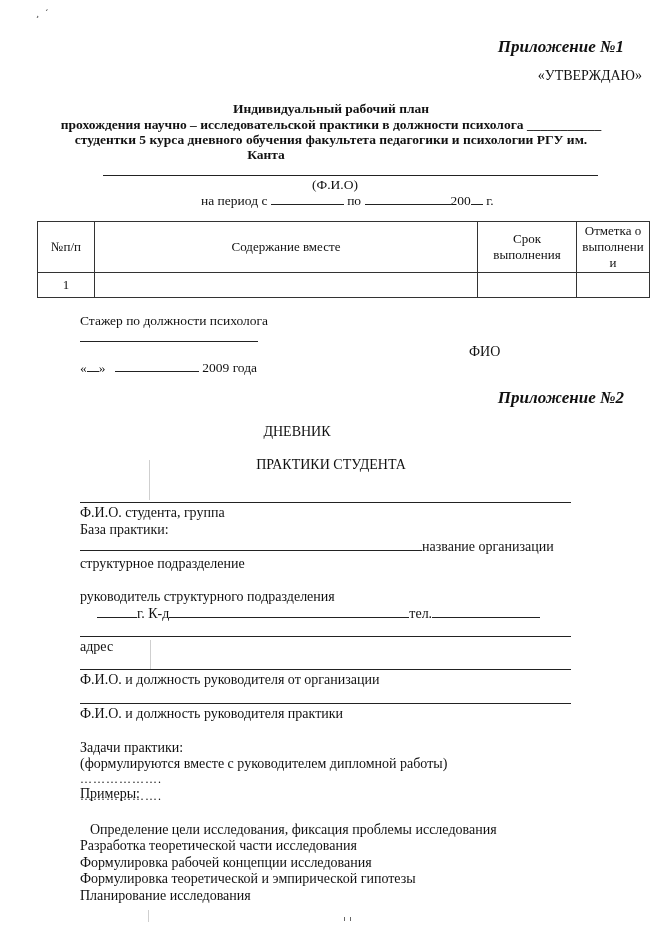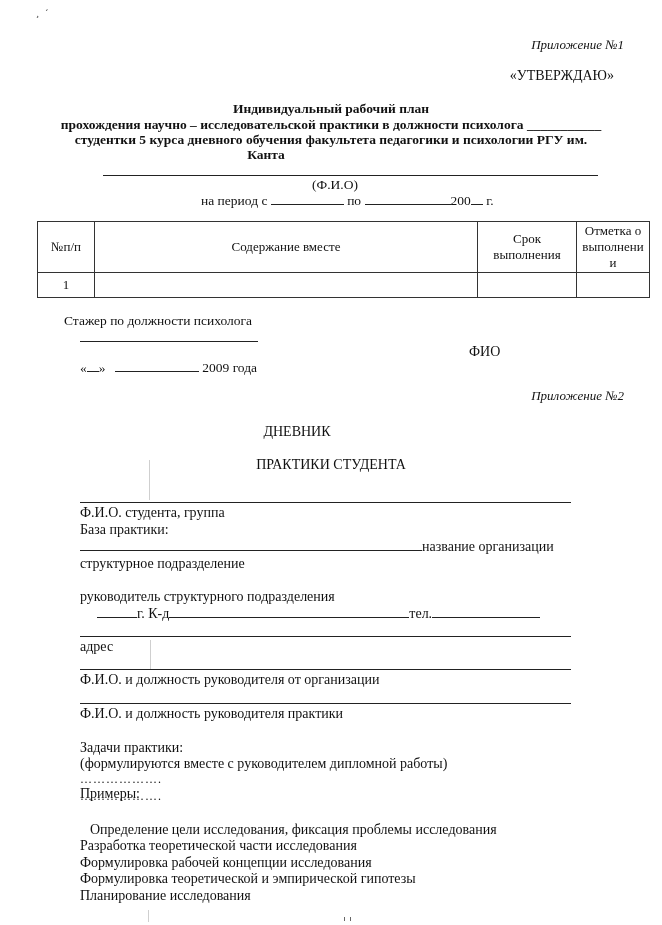--- a/index.html
+++ b/index.html
@@ -3,21 +3,21 @@
 <meta charset="utf-8">
 <style>
   html, body { margin: 0; padding: 0; background: #ffffff; }
   body {
     width: 662px; height: 925px; position: relative; overflow: hidden;
     font-family: "Liberation Serif", "DejaVu Serif", serif;
     color: #111111;
   }
   .abs { position: absolute; white-space: nowrap; }
   .specks { left: 36px; top: 8px; font-size: 9px; color: #222; letter-spacing: 2px; }
-  .italic-bold { font-style: italic; font-weight: normal; font-size: 13px; }
+  .italic-bold { font-style: italic; font-weight: bold; font-size: 17px; }
   .t14 { font-size: 14px; }
   .t13 { font-size: 13.5px; }
   .bold { font-weight: bold; }
   .center { text-align: center; }
   .line { position: absolute; height: 0; border-top: 1px solid #222; }
   .uline { display: inline-block; border-bottom: 1px solid #222; height: 12px; vertical-align: baseline; }
   table.plan {
     position: absolute; left: 37px; top: 221px; width: 613px;
     border-collapse: collapse; font-size: 13px;
     font-family: "Liberation Serif", serif;
@@ -30,21 +30,21 @@
   table.plan td { height: 24px; }
   .dots { letter-spacing: 1px; font-size: 12px; }
   .faint-mark { position: absolute; width: 1px; background: #cfcfcf; }
 </style>
 </head>
 <body>
 
 <div class="abs specks">¸ ´</div>
 
 <div class="abs italic-bold" style="right:38px; top:37px;">Приложение №1</div>
-<div class="abs t14" style="right:48px; top:68px;">«УТВЕРЖДАЮ»</div>
+<div class="abs t14" style="right:20px; top:68px;">«УТВЕРЖДАЮ»</div>
 
 <div class="abs bold center t13" style="left:0; width:662px; top:101px;">Индивидуальный рабочий план</div>
 <div class="abs bold center t13" style="left:0; width:662px; top:117px;">прохождения научно – исследовательской практики в должности психолога ___________</div>
 <div class="abs bold center t13" style="left:0; width:662px; top:132px;">студентки  5 курса дневного обучения факультета педагогики и психологии РГУ им.</div>
 <div class="abs bold center t13" style="left:0; width:532px; top:147px;">Канта</div>
 
 <div class="line" style="left:103px; width:495px; top:175px; border-top-width:1.5px;"></div>
 <div class="abs t13 center" style="left:16px; width:638px; top:177px;">(Ф.И.О)</div>
 
 <div class="abs t13" style="left:201px; top:192px;">
@@ -72,21 +72,21 @@
   </tr>
   <tr>
     <td>1</td>
     <td></td>
     <td></td>
     <td></td>
   </tr>
 </tbody>
   </table>
 
-<div class="abs t13" style="left:64px; top:313px;">Стажер по должности психолога</div>
+<div class="abs t13" style="left:80px; top:313px;">Стажер по должности психолога</div>
 <div class="line" style="left:80px; width:178px; top:341px;"></div>
 <div class="abs t14" style="left:469px; top:344px;">ФИО</div>
 <div class="abs t13" style="left:80px; top:359px;">
   <span>«</span><span class="uline" style="width:12px;"></span><span>»</span>
   <span class="uline" style="width:84px; margin-left:6px;"></span>
   <span>2009 года</span>
 </div>
 
 <div class="abs italic-bold" style="right:38px; top:388px;">Приложение №2</div>
 <div class="abs t14 center" style="left:0; width:594px; top:424px;">ДНЕВНИК</div>

